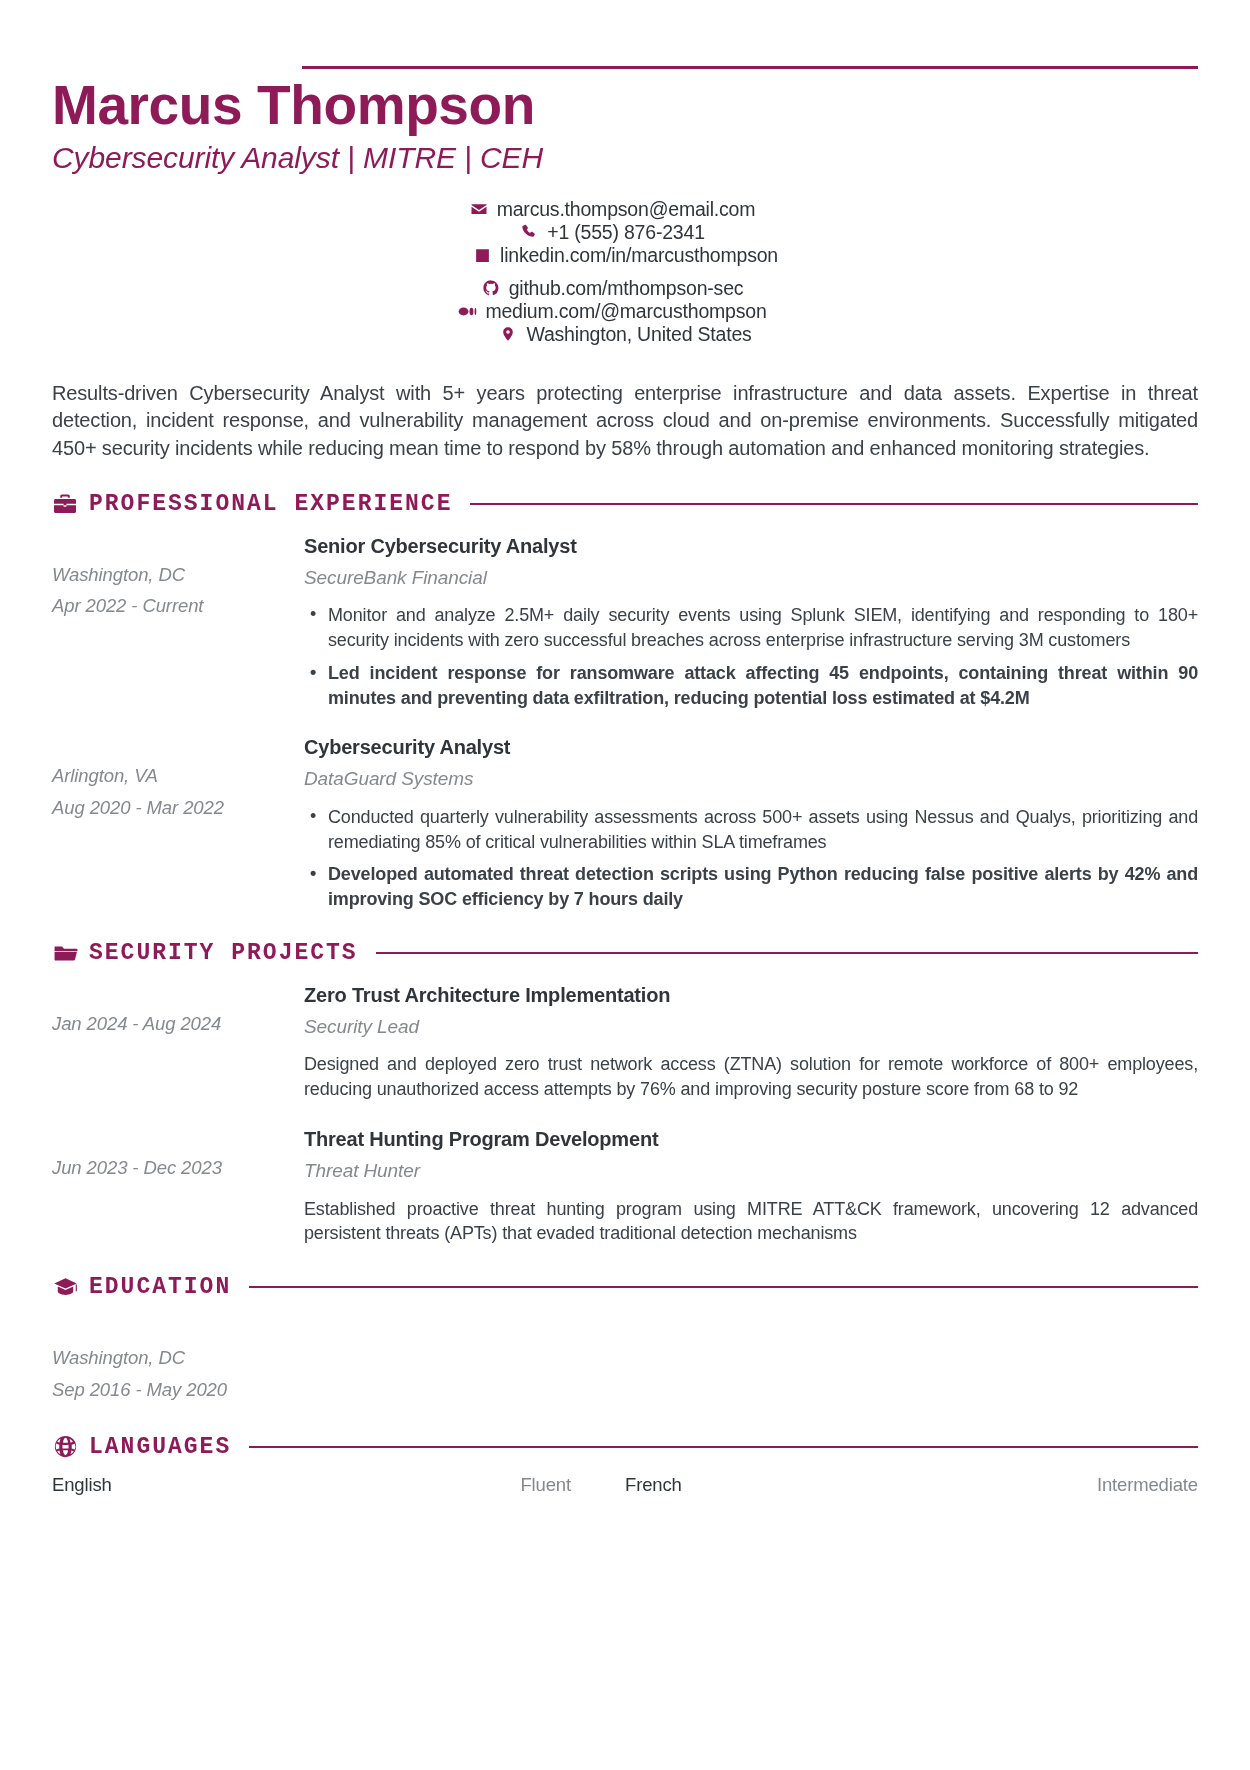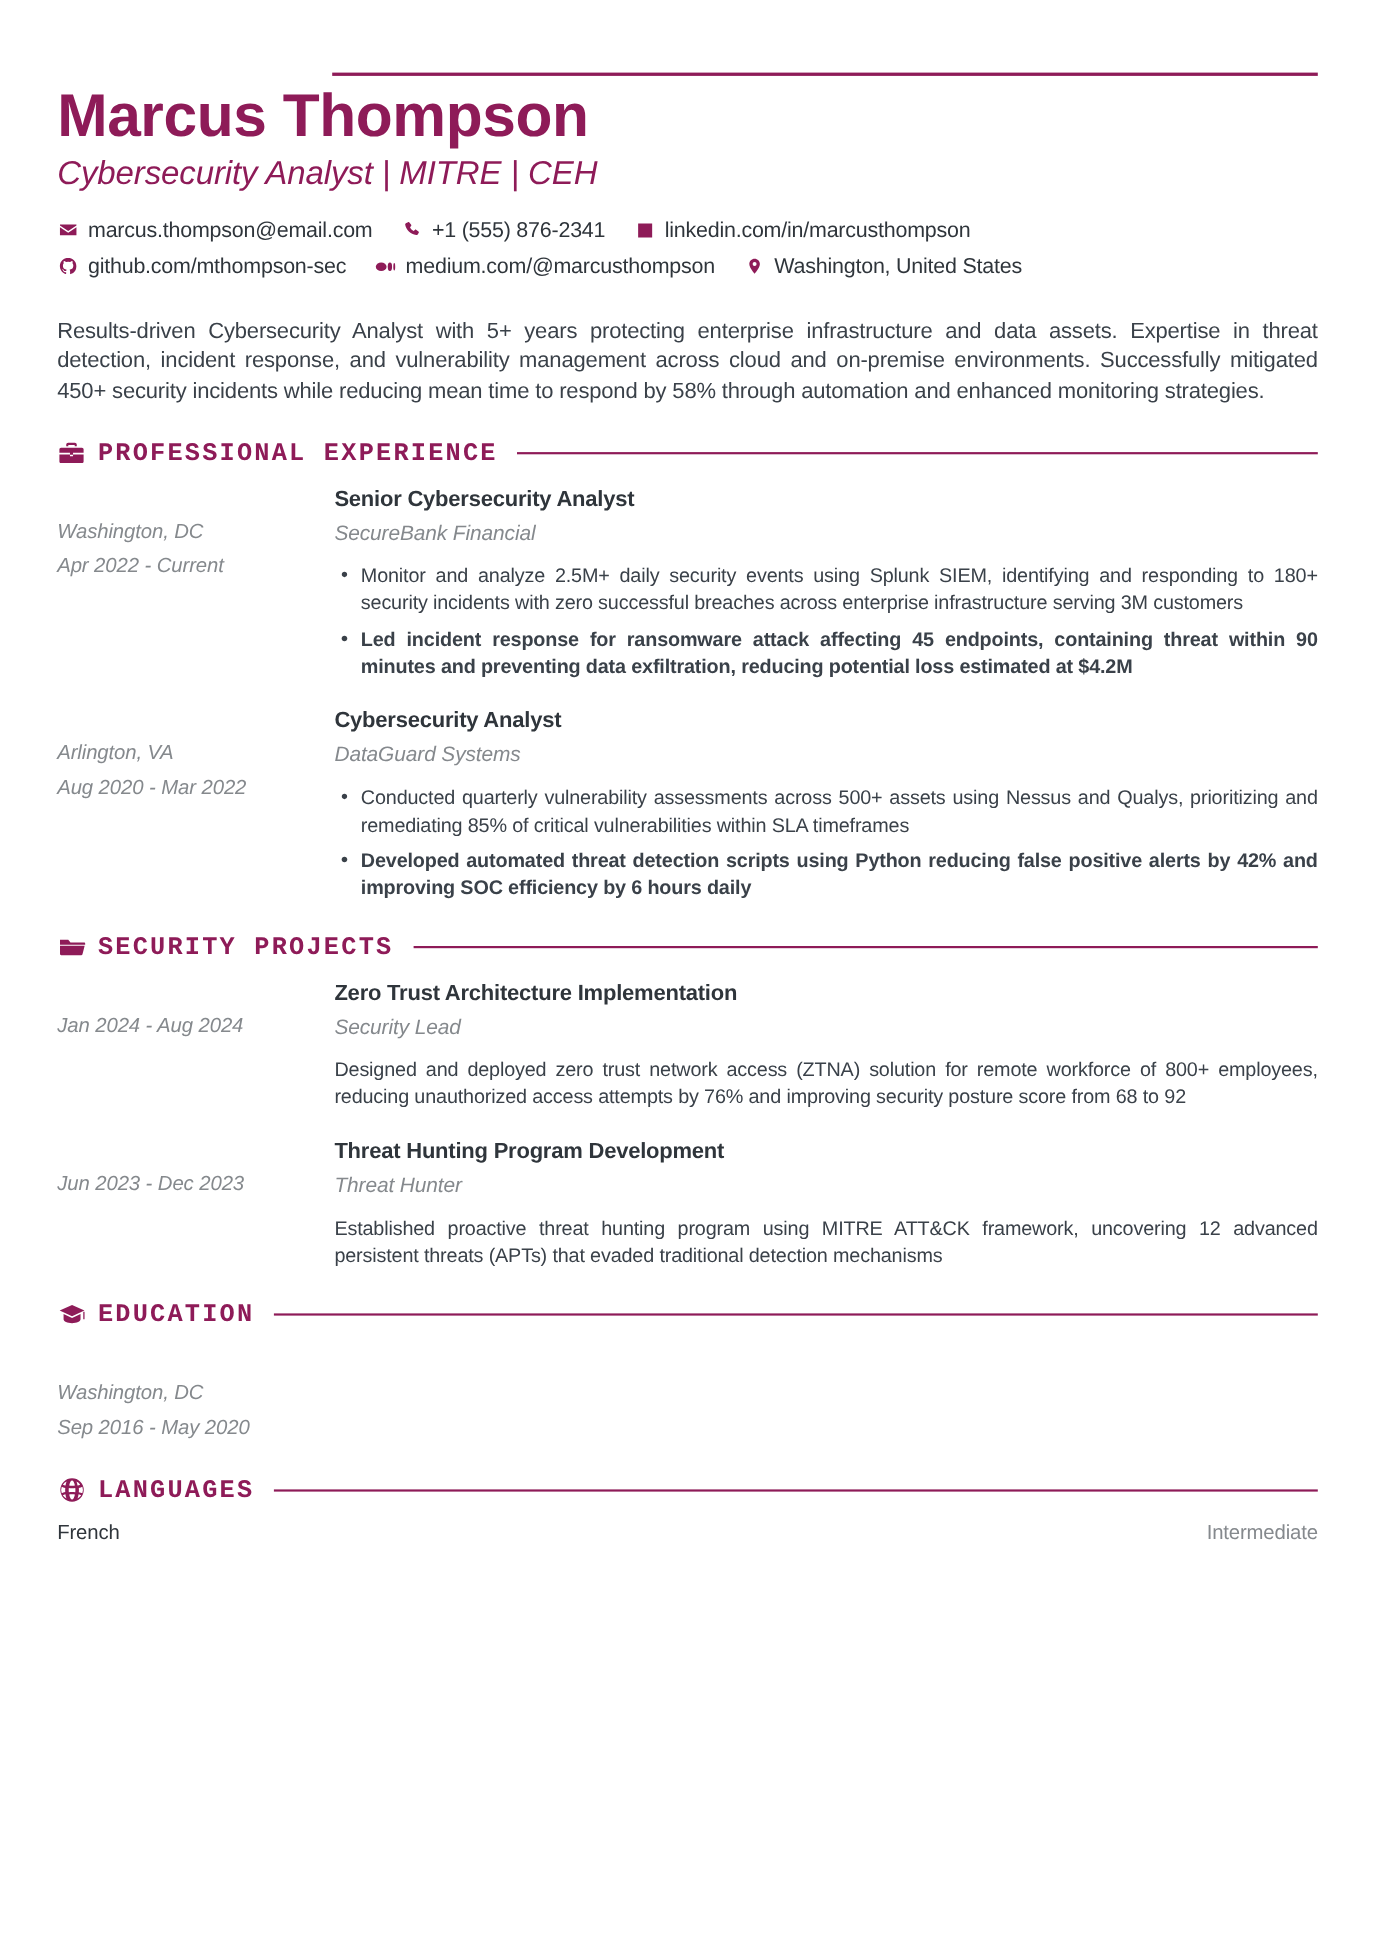--- a/index.html
+++ b/index.html
@@ -57,20 +57,21 @@
   }
 
   .contact-rows {
     margin-top: 22px;
   }
   .contact-row {
     display: flex;
     align-items: center;
     flex-wrap: nowrap;
     margin-bottom: 10px;
+    flex-direction: column;
   }
   .contact-item {
     display: flex;
     align-items: center;
     margin-right: 26px;
     white-space: nowrap;
   }
   .contact-item:last-child { margin-right: 0; }
   .contact-icon {
     display: inline-flex;
@@ -338,21 +339,21 @@
     <div class="entry">
       <div class="entry-left">
         <div class="entry-meta">Arlington, VA</div>
         <div class="entry-meta">Aug 2020 - Mar 2022</div>
       </div>
       <div class="entry-right">
         <div class="entry-title">Cybersecurity Analyst</div>
         <div class="entry-sub">DataGuard Systems</div>
         <div class="bullets">
           <div class="bullet">Conducted quarterly vulnerability assessments across 500+ assets using Nessus and Qualys, prioritizing and remediating 85% of critical vulnerabilities within SLA timeframes</div>
-          <div class="bullet">Developed automated threat detection scripts using Python reducing false positive alerts by 42% and improving SOC efficiency by 6 hours daily</div>
+          <div class="bullet">Developed automated threat detection scripts using Python reducing false positive alerts by 42% and improving SOC efficiency by 7 hours daily</div>
         </div>
       </div>
     </div>
   </div>
 
   <div class="section">
     <div class="section-head">
       <span class="section-icon">
         <svg width="25" height="25" viewBox="0 0 24 24" fill="currentColor">
           <path d="M1.5 5.2h7.2l1.9 2.2h11.9c.55 0 1 .45 1 1v1.1H1.5V5.2z"></path>
@@ -413,19 +414,23 @@
         <svg width="25" height="25" viewBox="0 0 24 24" fill="currentColor">
           <path d="M12 1.8a10.2 10.2 0 1 0 0 20.4 10.2 10.2 0 0 0 0-20.4zm0 1.9c.9 0 2 1.7 2.5 4.4-.8.1-1.6.2-2.5.2s-1.7-.1-2.5-.2c.5-2.7 1.6-4.4 2.5-4.4zM7.2 4.6C6.8 5.6 6.5 6.8 6.3 8.2c-.9-.2-1.7-.5-2.3-.8a8.4 8.4 0 0 1 3.2-2.8zM3 9.2c.8.4 1.9.8 3.1 1-.1.6-.1 1.2-.1 1.8s0 1.2.1 1.8c-1.2.2-2.3.6-3.1 1a8.3 8.3 0 0 1 0-5.6zm.9 7.4c.6-.3 1.4-.6 2.3-.8.2 1.3.5 2.5.9 3.6a8.4 8.4 0 0 1-3.2-2.8zM12 20.3c-.9 0-2-1.7-2.5-4.4.8-.1 1.6-.2 2.5-.2s1.7.1 2.5.2c-.5 2.7-1.6 4.4-2.5 4.4zm0-6.5c-1 0-2 .1-2.8.2-.1-.5-.1-1.1-.1-1.8s0-1.2.1-1.8c.9.1 1.8.2 2.8.2s2-.1 2.8-.2c.1.6.1 1.1.1 1.8s0 1.2-.1 1.8c-.9-.1-1.8-.2-2.8-.2zm4.8 5.6c.4-1 .7-2.2.9-3.6.9.2 1.7.5 2.3.8a8.4 8.4 0 0 1-3.2 2.8zm1.1-5.5c.1-.6.1-1.2.1-1.8s0-1.2-.1-1.8c1.2-.2 2.3-.6 3.1-1a8.3 8.3 0 0 1 0 5.6c-.8-.4-1.9-.8-3.1-1zm-1.1-5.7c-.2-1.3-.5-2.5-.9-3.6a8.4 8.4 0 0 1 3.2 2.8c-.6.3-1.4.6-2.3.8z"></path>
         </svg>
       </span>
       <span class="section-title">LANGUAGES</span>
       <span class="section-line"></span>
     </div>
 
     <div class="lang-row">
       <div class="lang-cell">
+        <span class="lang-name">English</span>
+        <span class="lang-level">Fluent</span>
+      </div>
+      <div class="lang-cell">
         <span class="lang-name">French</span>
         <span class="lang-level">Intermediate</span>
       </div>
     </div>
   </div>
 
 </div>
 
 </body></html>

